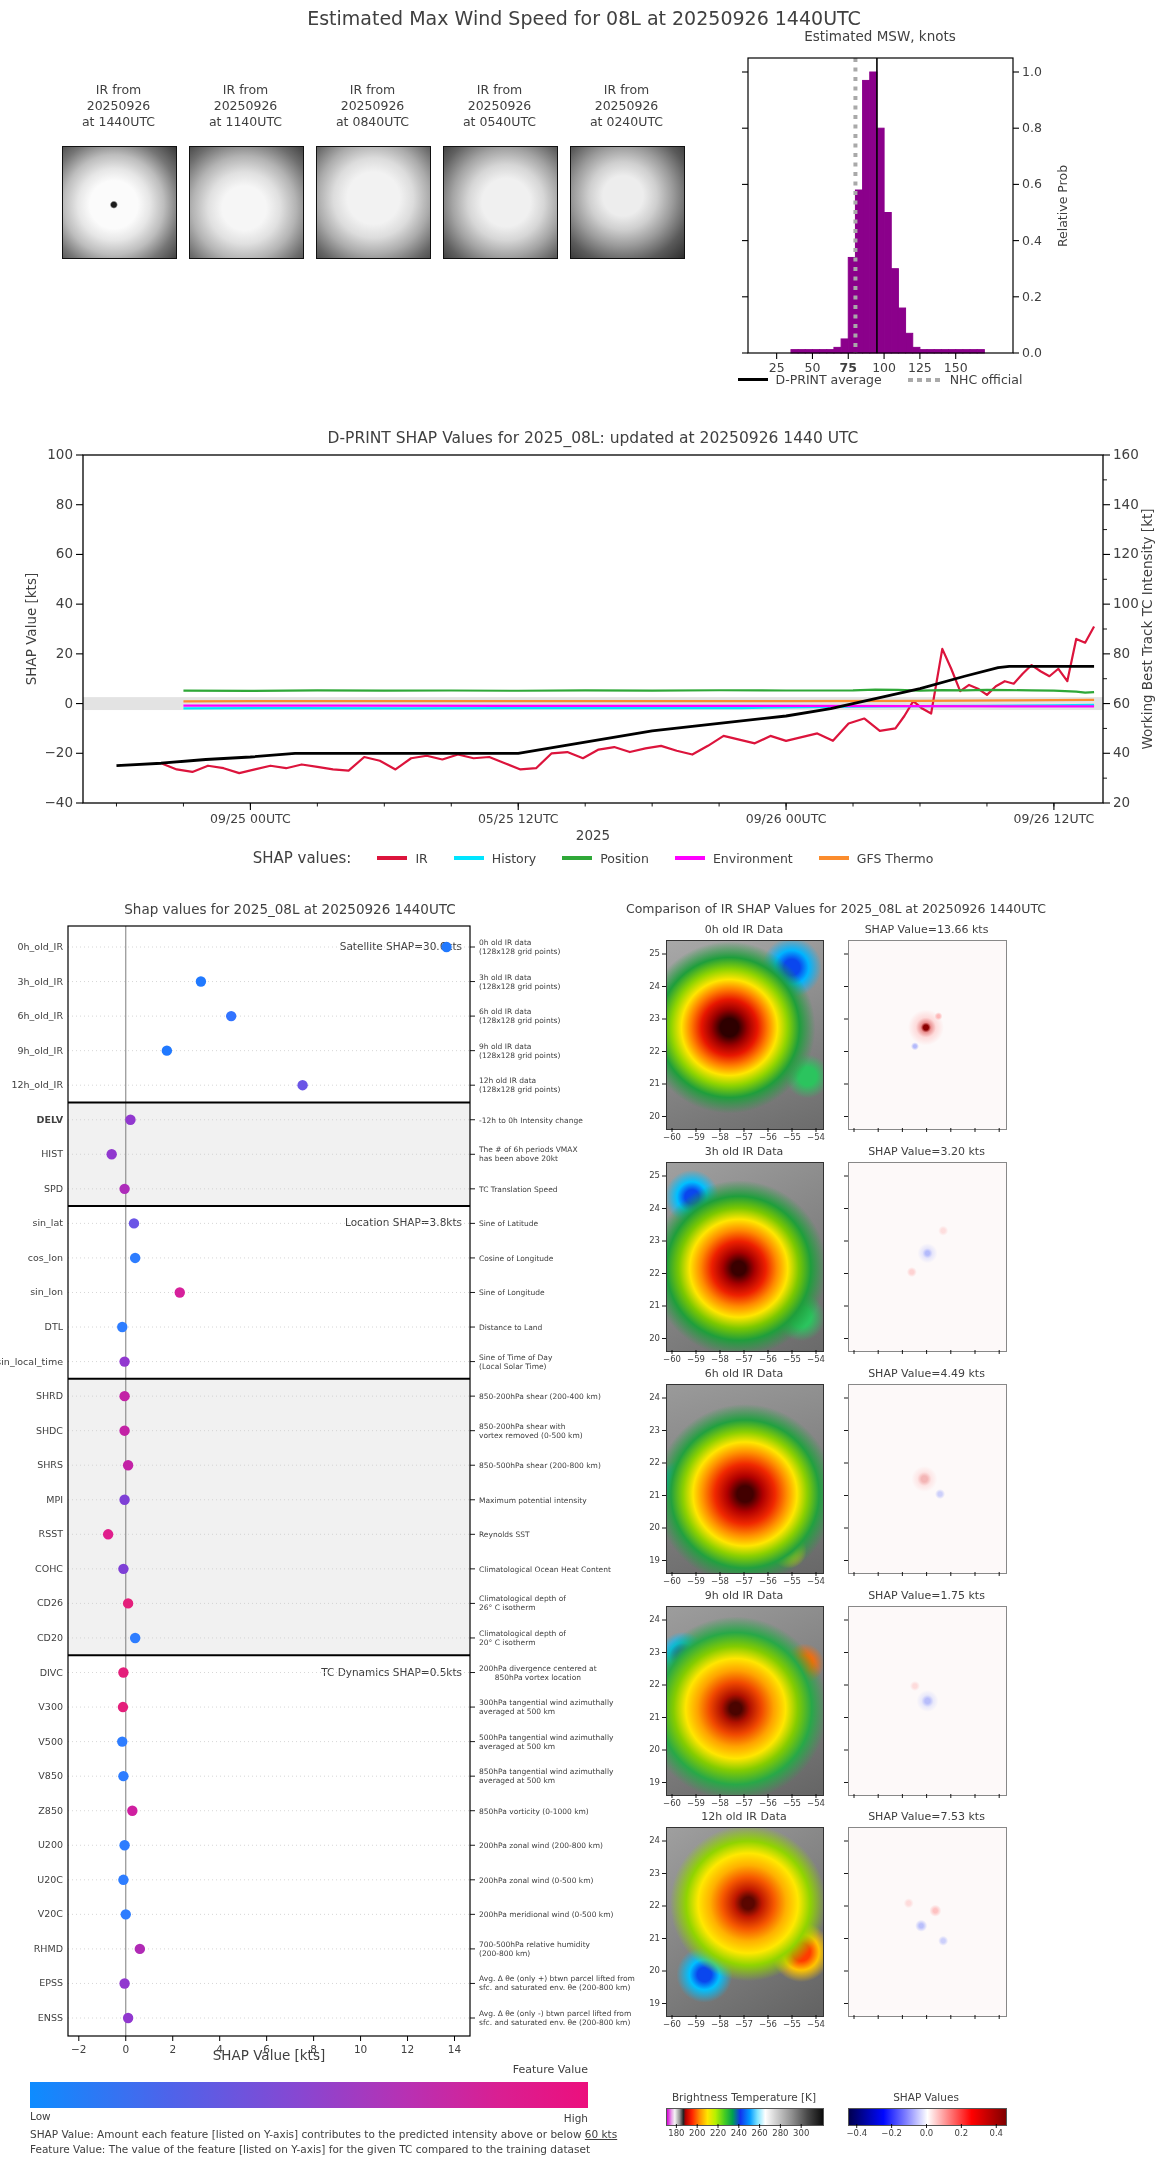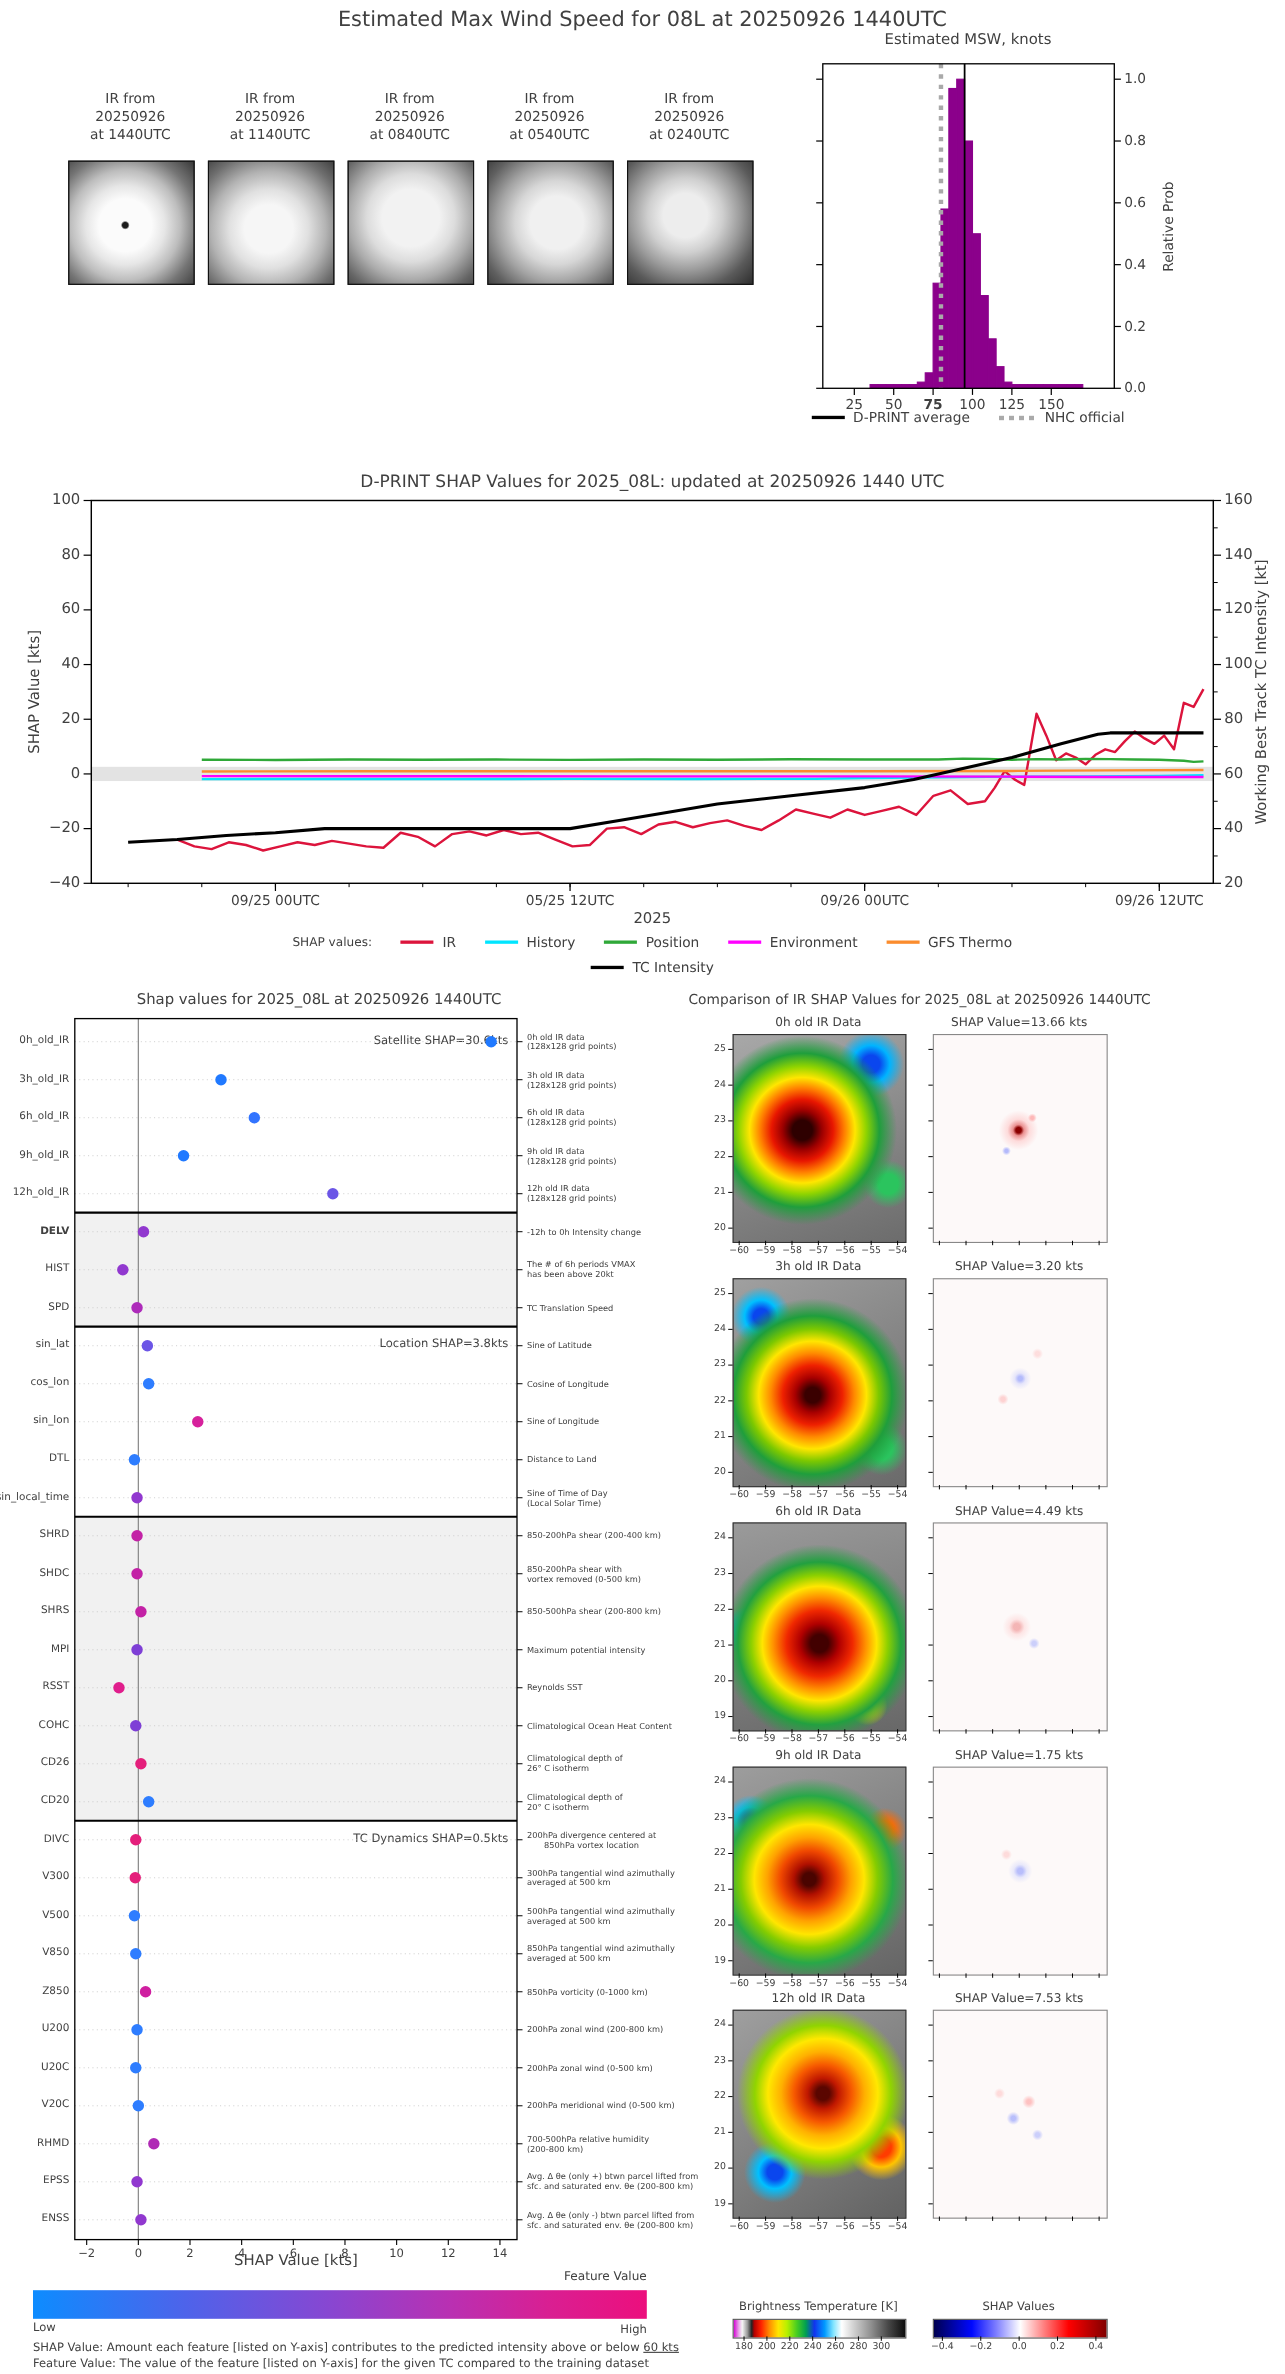--- a/index.html
+++ b/index.html
@@ -178,46 +178,40 @@
     <span class="lbl alm f13" style="left: 1113px; top: 604.143px;">100</span>
     <span class="lbl alm f13" style="left: 1113px; top: 653.857px;">80</span>
     <span class="lbl alm f13" style="left: 1113px; top: 703.571px;">60</span>
     <span class="lbl alm f13" style="left: 1113px; top: 753.286px;">40</span>
     <span class="lbl alm f13" style="left: 1113px; top: 803px;">20</span>
     <span class="lbl ac f12" style="left: 250.396px; top: 812px;">09/25 00UTC</span>
     <span class="lbl ac f12" style="left: 518.23px; top: 812px;">05/25 12UTC</span>
     <span class="lbl ac f12" style="left: 786.063px; top: 812px;">09/26 00UTC</span>
     <span class="lbl ac f12" style="left: 1053.9px; top: 812px;">09/26 12UTC</span>
     <div class="legend-row" style="left: 83px; top: 849px; width: 1020px;">
-      <span style="font-size: 11px;">SHAP values:</span>
+      <span style="font-size: 15px;">SHAP values:</span>
       <div class="leg-item">
         <span class="leg-swatch" style="background: rgb(220, 20, 60);"></span>
         <span>IR</span>
       </div>
       <div class="leg-item">
         <span class="leg-swatch" style="background: rgb(0, 229, 255);"></span>
         <span>History</span>
       </div>
       <div class="leg-item">
         <span class="leg-swatch" style="background: rgb(47, 168, 56);"></span>
         <span>Position</span>
       </div>
       <div class="leg-item">
         <span class="leg-swatch" style="background: rgb(255, 0, 255);"></span>
         <span>Environment</span>
       </div>
       <div class="leg-item">
         <span class="leg-swatch" style="background: rgb(251, 140, 45);"></span>
         <span>GFS Thermo</span>
-      </div>
-    </div>
-    <div class="legend-row" style="left: 83px; top: 872px; width: 1020px;">
-      <div class="leg-item">
-        <span class="leg-swatch" style="background: rgb(0, 0, 0);"></span>
-        <span>TC Intensity</span>
       </div>
     </div>
     <span class="lbl arm f10" style="left: 462px; top: 946px;">Satellite SHAP=30.6kts</span>
     <span class="lbl arm f9" style="left: 63px; top: 947px;">0h_old_IR</span>
     <div class="desc" style="left: 479px; top: 947px;">0h old IR data
 (128x128 grid points)</div>
     <span class="lbl arm f9" style="left: 63px; top: 981.548px;">3h_old_IR</span>
     <div class="desc" style="left: 479px; top: 981.548px;">3h old IR data
 (128x128 grid points)</div>
     <span class="lbl arm f9" style="left: 63px; top: 1016.1px;">6h_old_IR</span>

